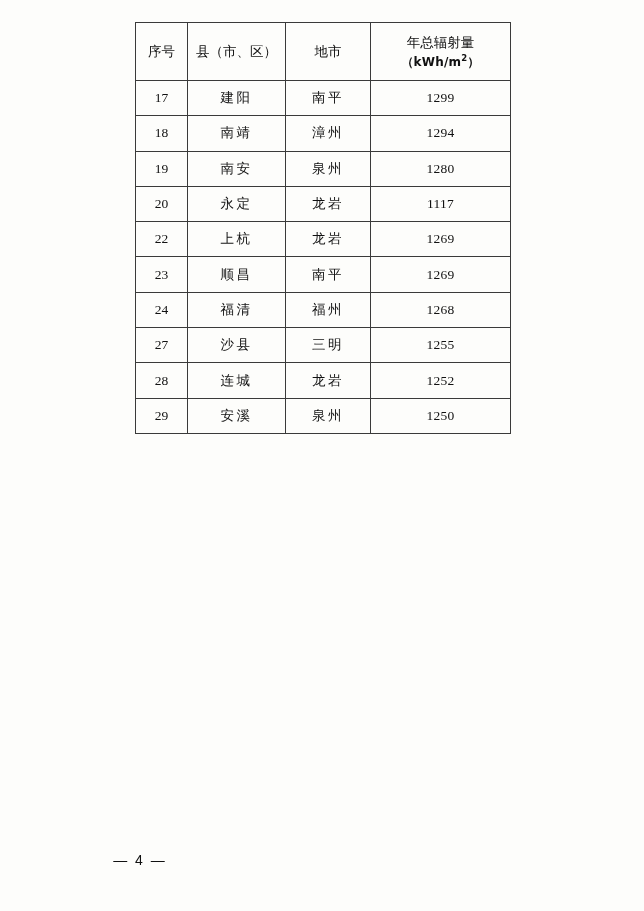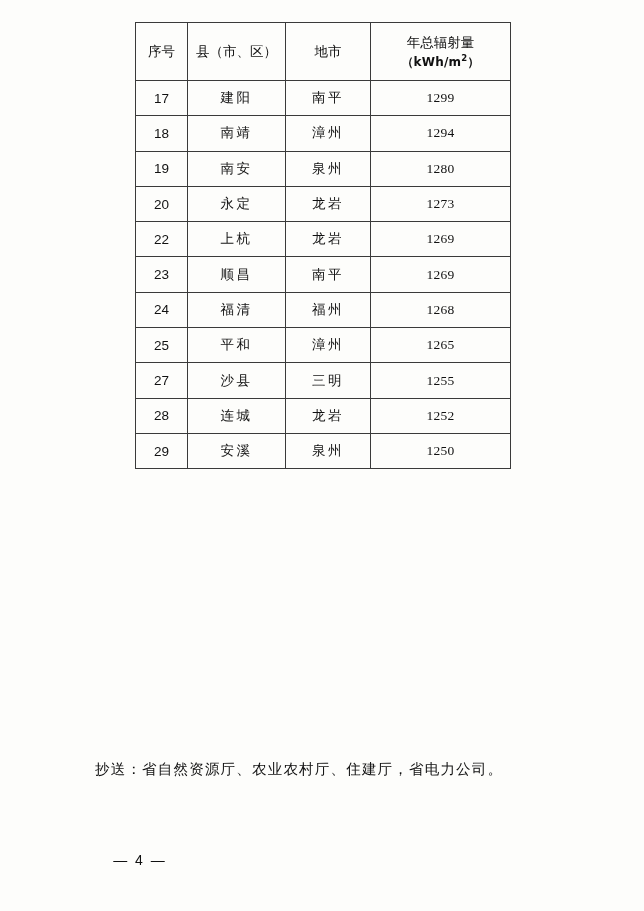--- a/index.html
+++ b/index.html
@@ -67,21 +67,21 @@
   .unit-line sup {
     font-size: 8.5px;
     vertical-align: super;
   }
   .num-cell {
     font-family: Liberation Serif, serif;
     font-size: 13.5px;
     letter-spacing: 0.3px;
   }
   .idx-cell {
-    font-family: Liberation Sans, sans-serif;
+    font-family: Liberation Serif, serif;
     font-size: 13.5px;
   }
   .cn {
     letter-spacing: 2.5px;
     padding-left: 2px;
   }
 
   .cc-line {
     position: absolute;
     left: 95px;
@@ -144,47 +144,41 @@
           <tr>
             <td class="idx-cell">19</td>
             <td class="cn">南安</td>
             <td class="cn">泉州</td>
             <td class="num-cell">1280</td>
           </tr>
           <tr>
             <td class="idx-cell">20</td>
             <td class="cn">永定</td>
             <td class="cn">龙岩</td>
-            <td class="num-cell">1273</td>
+            <td class="num-cell">1117</td>
           </tr>
           <tr>
             <td class="idx-cell">22</td>
             <td class="cn">上杭</td>
             <td class="cn">龙岩</td>
             <td class="num-cell">1269</td>
           </tr>
           <tr>
             <td class="idx-cell">23</td>
             <td class="cn">顺昌</td>
             <td class="cn">南平</td>
             <td class="num-cell">1269</td>
           </tr>
           <tr>
             <td class="idx-cell">24</td>
             <td class="cn">福清</td>
             <td class="cn">福州</td>
             <td class="num-cell">1268</td>
           </tr>
           <tr>
-            <td class="idx-cell">25</td>
-            <td class="cn">平和</td>
-            <td class="cn">漳州</td>
-            <td class="num-cell">1265</td>
-          </tr>
-          <tr>
             <td class="idx-cell">27</td>
             <td class="cn">沙县</td>
             <td class="cn">三明</td>
             <td class="num-cell">1255</td>
           </tr>
           <tr>
             <td class="idx-cell">28</td>
             <td class="cn">连城</td>
             <td class="cn">龙岩</td>
             <td class="num-cell">1252</td>
@@ -192,17 +186,16 @@
           <tr>
             <td class="idx-cell">29</td>
             <td class="cn">安溪</td>
             <td class="cn">泉州</td>
             <td class="num-cell">1250</td>
           </tr>
         </tbody>
     </table>
   </div>
 
-  <div class="cc-line">抄送：省自然资源厅、农业农村厅、住建厅，省电力公司。</div>
 
   <div class="page-number">— 4 —</div>
 
 </div>
 
 </body></html>

